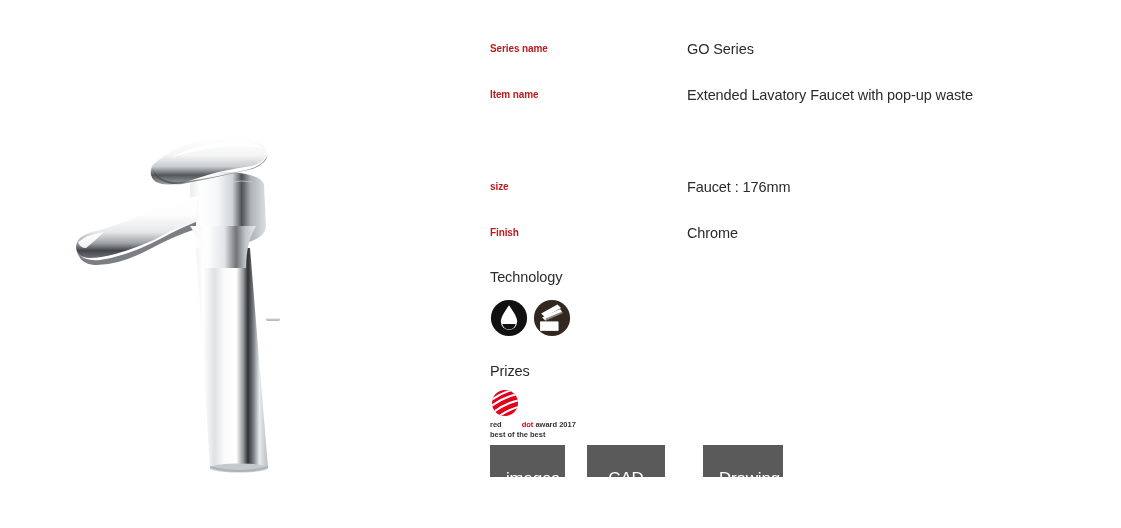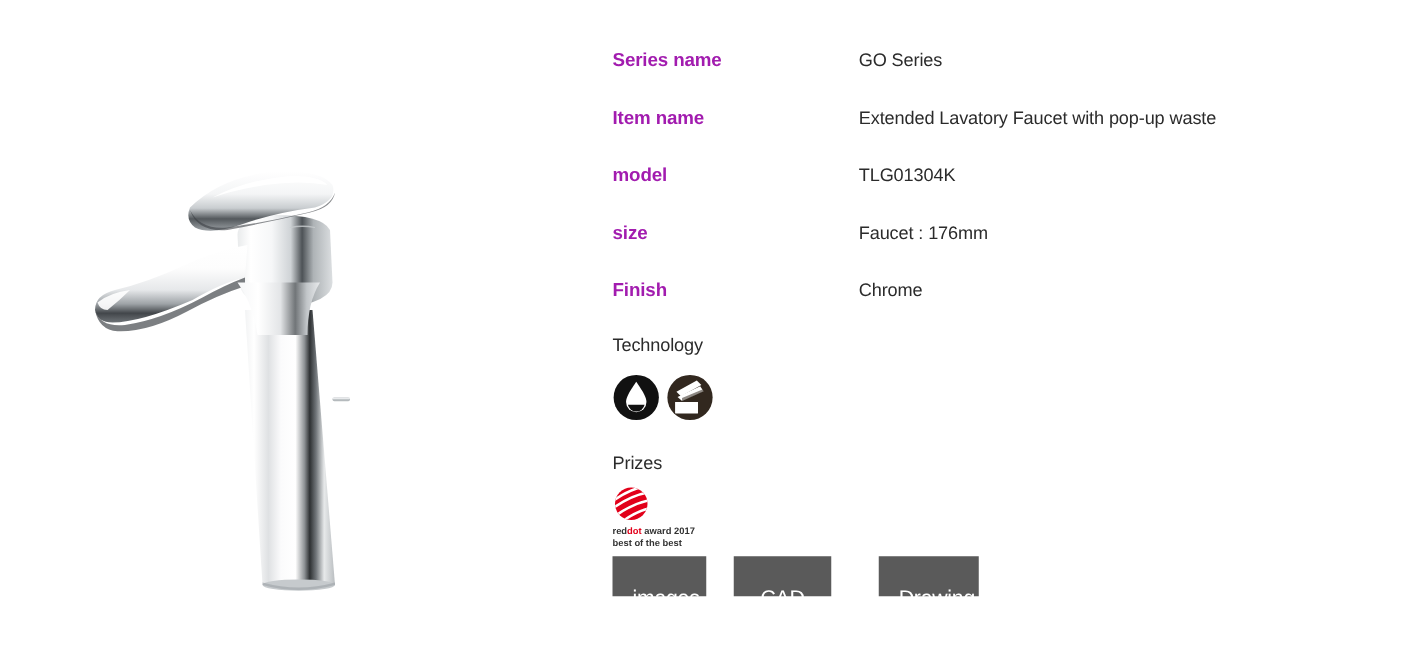--- a/index.html
+++ b/index.html
@@ -45,23 +45,23 @@
     position: absolute;
     left: 0;
     width: 620px;
     height: 20px;
     line-height: 20px;
   }
   .spec-label {
     position: absolute;
     left: 0;
     top: 0;
-    font-size: 15px;
+    font-size: 10px;
     font-weight: bold;
-    color: #a21caf;
+    color: #b91c1c;
     letter-spacing: -0.1px;
     white-space: nowrap;
   }
   .spec-value {
     position: absolute;
     left: 197px;
     top: 0;
     font-size: 14.5px;
     font-weight: normal;
     color: #2b2b2b;
@@ -99,21 +99,21 @@
   #reddot-mark { display: block; }
   #reddot-caption {
     margin-top: 2px;
     font-size: 7.5px;
     line-height: 9.5px;
     color: #333333;
     font-weight: bold;
     font-family: "Liberation Sans", sans-serif;
     white-space: nowrap;
   }
-  #reddot-caption .dot { color: #e2001a; }
+  #reddot-caption .dot { color: #e2001a; padding-left: 20px; }
   #reddot-caption .line2 { display: block; }
 
   
   #button-row {
     position: absolute;
     left: 0;
     top: 445px;
     display: flex;
   }
   .action-button {
@@ -225,24 +225,20 @@
   <div class="spec-row" style="top:39px">
     <span class="spec-label">Series name</span>
     <span class="spec-value">GO Series</span>
   </div>
 
   <div class="spec-row" style="top:85px">
     <span class="spec-label">Item name</span>
     <span class="spec-value">Extended Lavatory Faucet with pop-up waste</span>
   </div>
 
-  <div class="spec-row" style="top:131px">
-    <span class="spec-label">model</span>
-    <span class="spec-value">TLG01304K</span>
-  </div>
 
   <div class="spec-row" style="top:177px">
     <span class="spec-label">size</span>
     <span class="spec-value">Faucet : 176mm</span>
   </div>
 
   <div class="spec-row" style="top:223px">
     <span class="spec-label">Finish</span>
     <span class="spec-value">Chrome</span>
   </div>

